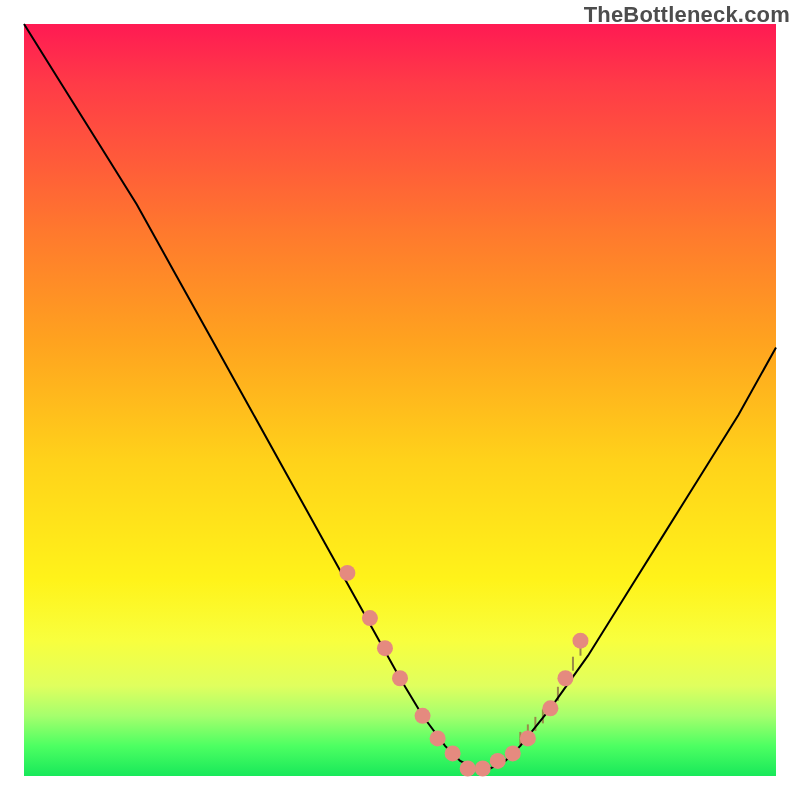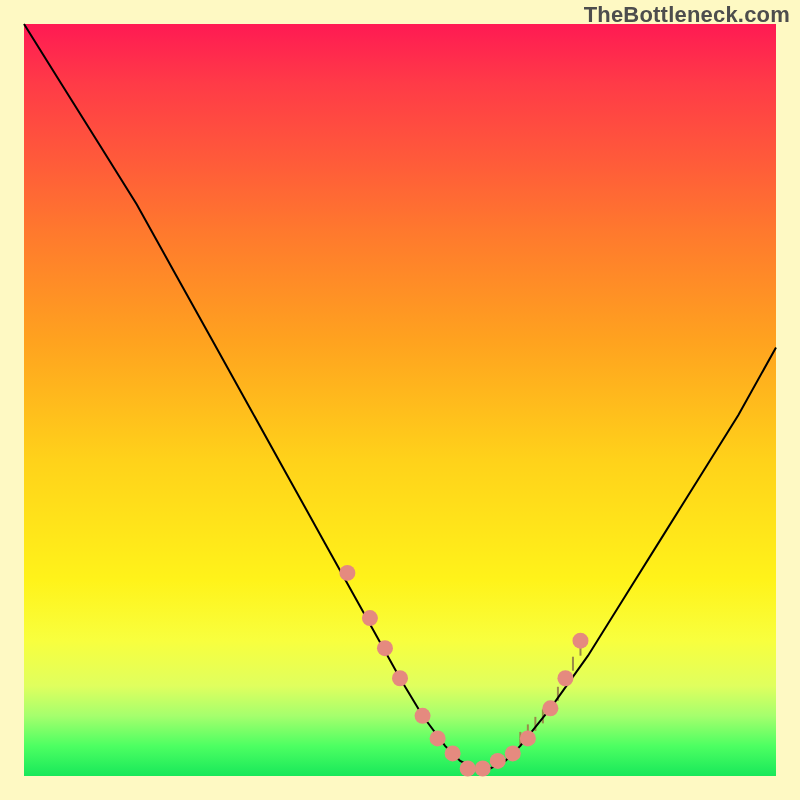--- a/index.html
+++ b/index.html
@@ -10,21 +10,21 @@
     background: #000;
     overflow: hidden;
     font-family: Arial, Helvetica, sans-serif;
   }
   .frame {
     position: absolute;
     top: 0;
     left: 0;
     width: 800px;
     height: 800px;
-    background: #fef9c3;
+    background: #ffffff;
   }
   .plot {
     position: absolute;
     
     left: 24px;
     top: 24px;
     width: 752px;
     height: 752px;
     
     background: linear-gradient(

